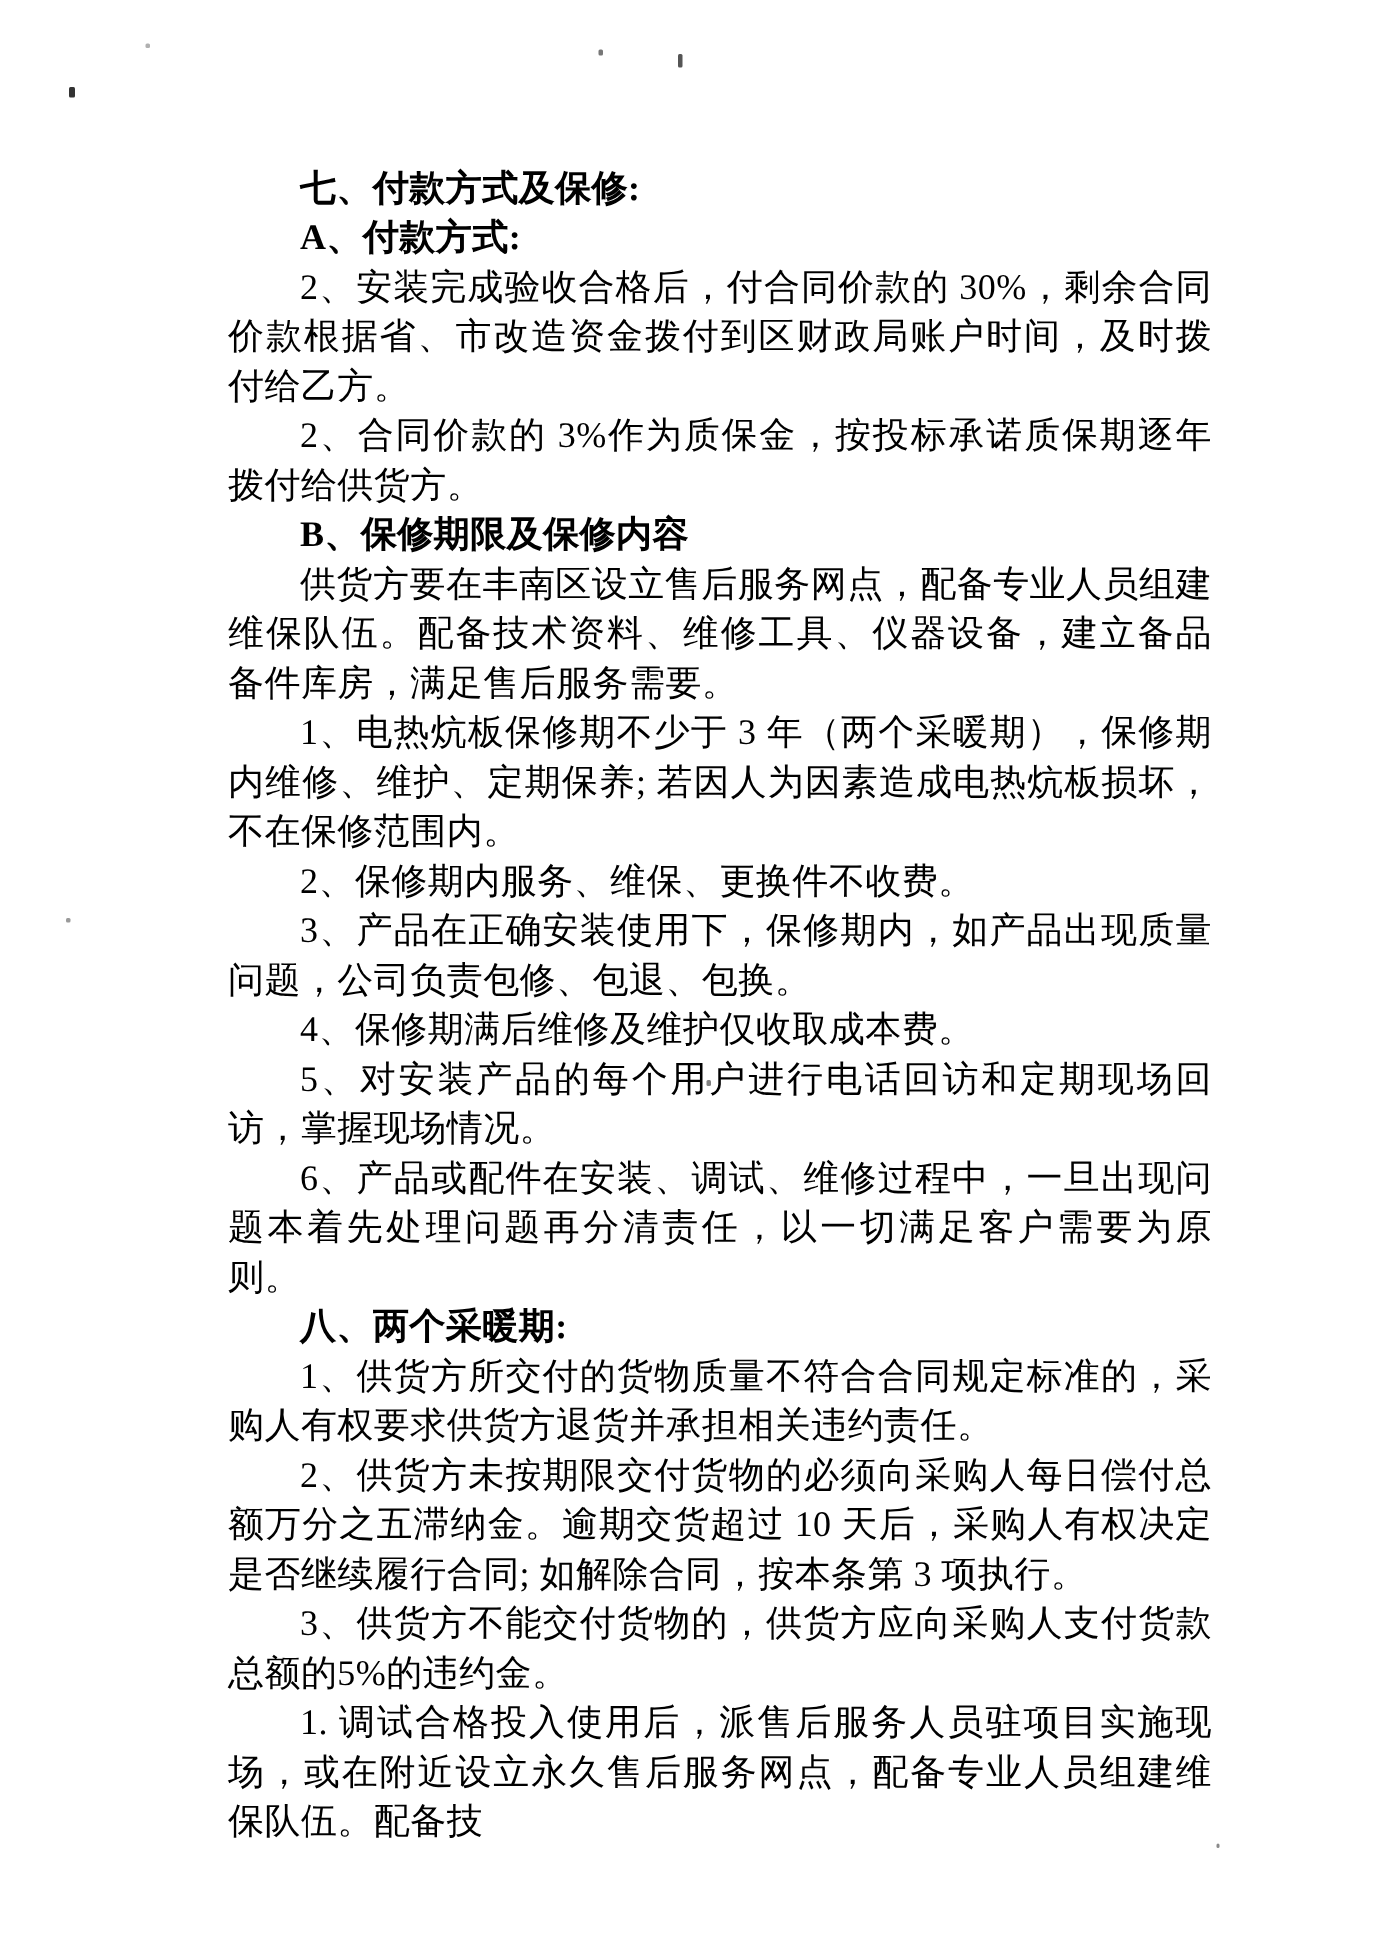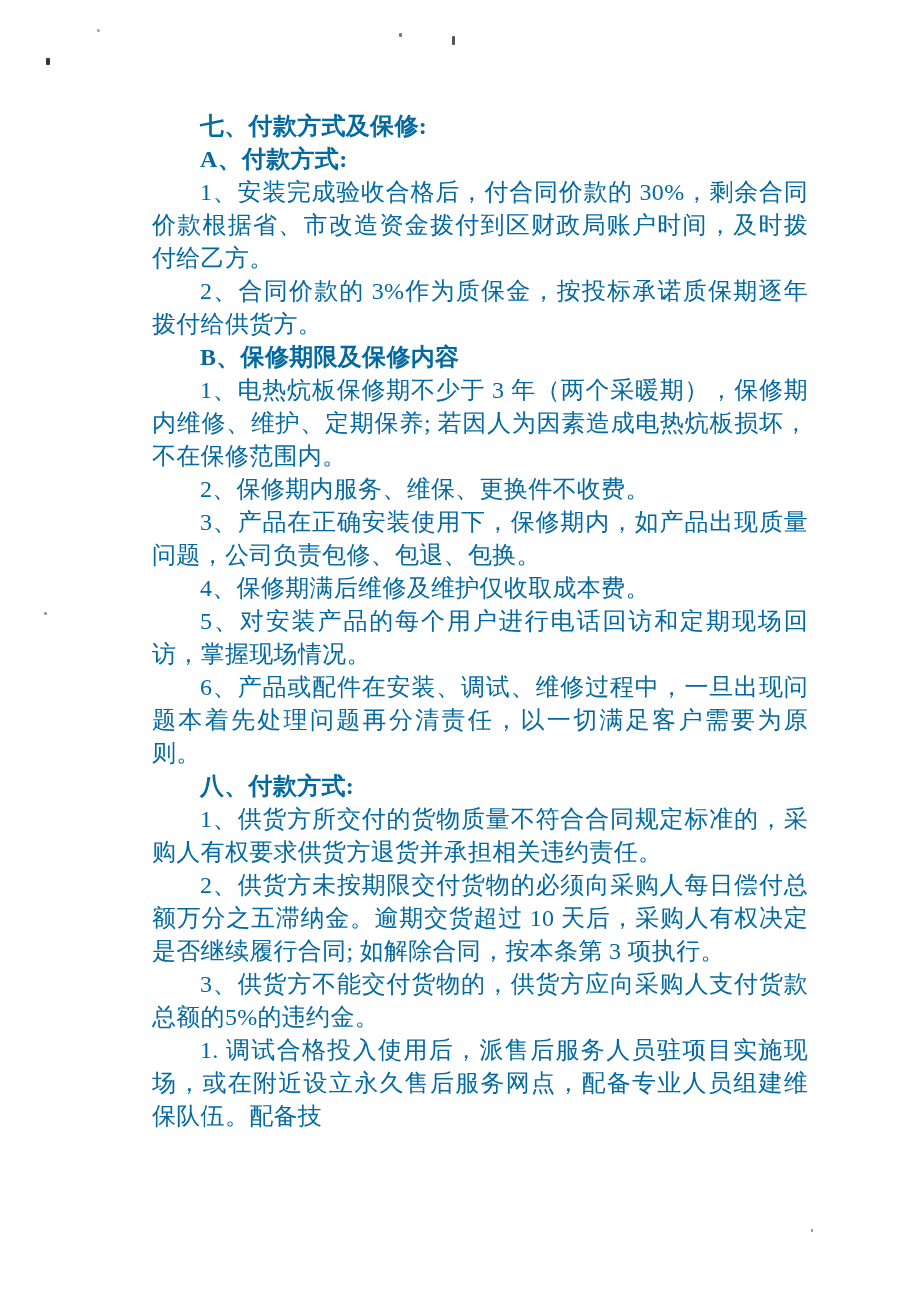--- a/index.html
+++ b/index.html
@@ -43,34 +43,35 @@
   }
   .speck {
     position: absolute;
     border-radius: 1px;
     pointer-events: none;
   }
 </style>
 </head>
 <body>
 
-<div class="page" style="background: rgb(255, 255, 255); color: #0369a1;">
+<div class="page" style="background: rgb(255, 255, 255); color: #000000;">
   <div class="content">
       <p class="para heading">七、付款方式及保修:</p>
       <p class="para subheading">A、付款方式:</p>
-      <p class="para body">1、安装完成验收合格后，付合同价款的 30%，剩余合同价款根据省、市改造资金拨付到区财政局账户时间，及时拨付给乙方。</p>
+      <p class="para body">2、安装完成验收合格后，付合同价款的 30%，剩余合同价款根据省、市改造资金拨付到区财政局账户时间，及时拨付给乙方。</p>
       <p class="para body">2、合同价款的 3%作为质保金，按投标承诺质保期逐年拨付给供货方。</p>
       <p class="para subheading">B、保修期限及保修内容</p>
+      <p class="para body">供货方要在丰南区设立售后服务网点，配备专业人员组建维保队伍。配备技术资料、维修工具、仪器设备，建立备品备件库房，满足售后服务需要。</p>
       <p class="para body">1、电热炕板保修期不少于 3 年（两个采暖期），保修期内维修、维护、定期保养; 若因人为因素造成电热炕板损坏，不在保修范围内。</p>
       <p class="para body">2、保修期内服务、维保、更换件不收费。</p>
       <p class="para body">3、产品在正确安装使用下，保修期内，如产品出现质量问题，公司负责包修、包退、包换。</p>
       <p class="para body">4、保修期满后维修及维护仅收取成本费。</p>
       <p class="para body">5、对安装产品的每个用户进行电话回访和定期现场回访，掌握现场情况。</p>
       <p class="para body">6、产品或配件在安装、调试、维修过程中，一旦出现问题本着先处理问题再分清责任，以一切满足客户需要为原则。</p>
-      <p class="para heading">八、付款方式:</p>
+      <p class="para heading">八、两个采暖期:</p>
       <p class="para body">1、供货方所交付的货物质量不符合合同规定标准的，采购人有权要求供货方退货并承担相关违约责任。</p>
       <p class="para body">2、供货方未按期限交付货物的必须向采购人每日偿付总额万分之五滞纳金。逾期交货超过 10 天后，采购人有权决定是否继续履行合同; 如解除合同，按本条第 3 项执行。</p>
       <p class="para body">3、供货方不能交付货物的，供货方应向采购人支付货款总额的5%的违约金。</p>
       <p class="para body">1. 调试合格投入使用后，派售后服务人员驻项目实施现场，或在附近设立永久售后服务网点，配备专业人员组建维保队伍。配备技</p>
     </div>
   <div id="artifacts-layer"></div>
 <div class="speck" style="left: 97px; top: 29px; width: 3px; height: 3px; background: rgb(176, 176, 176);"></div>
     <div class="speck" style="left: 399px; top: 33px; width: 3px; height: 4px; background: rgb(119, 119, 119);"></div>
     <div class="speck" style="left: 452px; top: 36px; width: 3px; height: 9px; background: rgb(85, 85, 85);"></div>
     <div class="speck" style="left: 46px; top: 58px; width: 4px; height: 7px; background: rgb(51, 51, 51);"></div>

